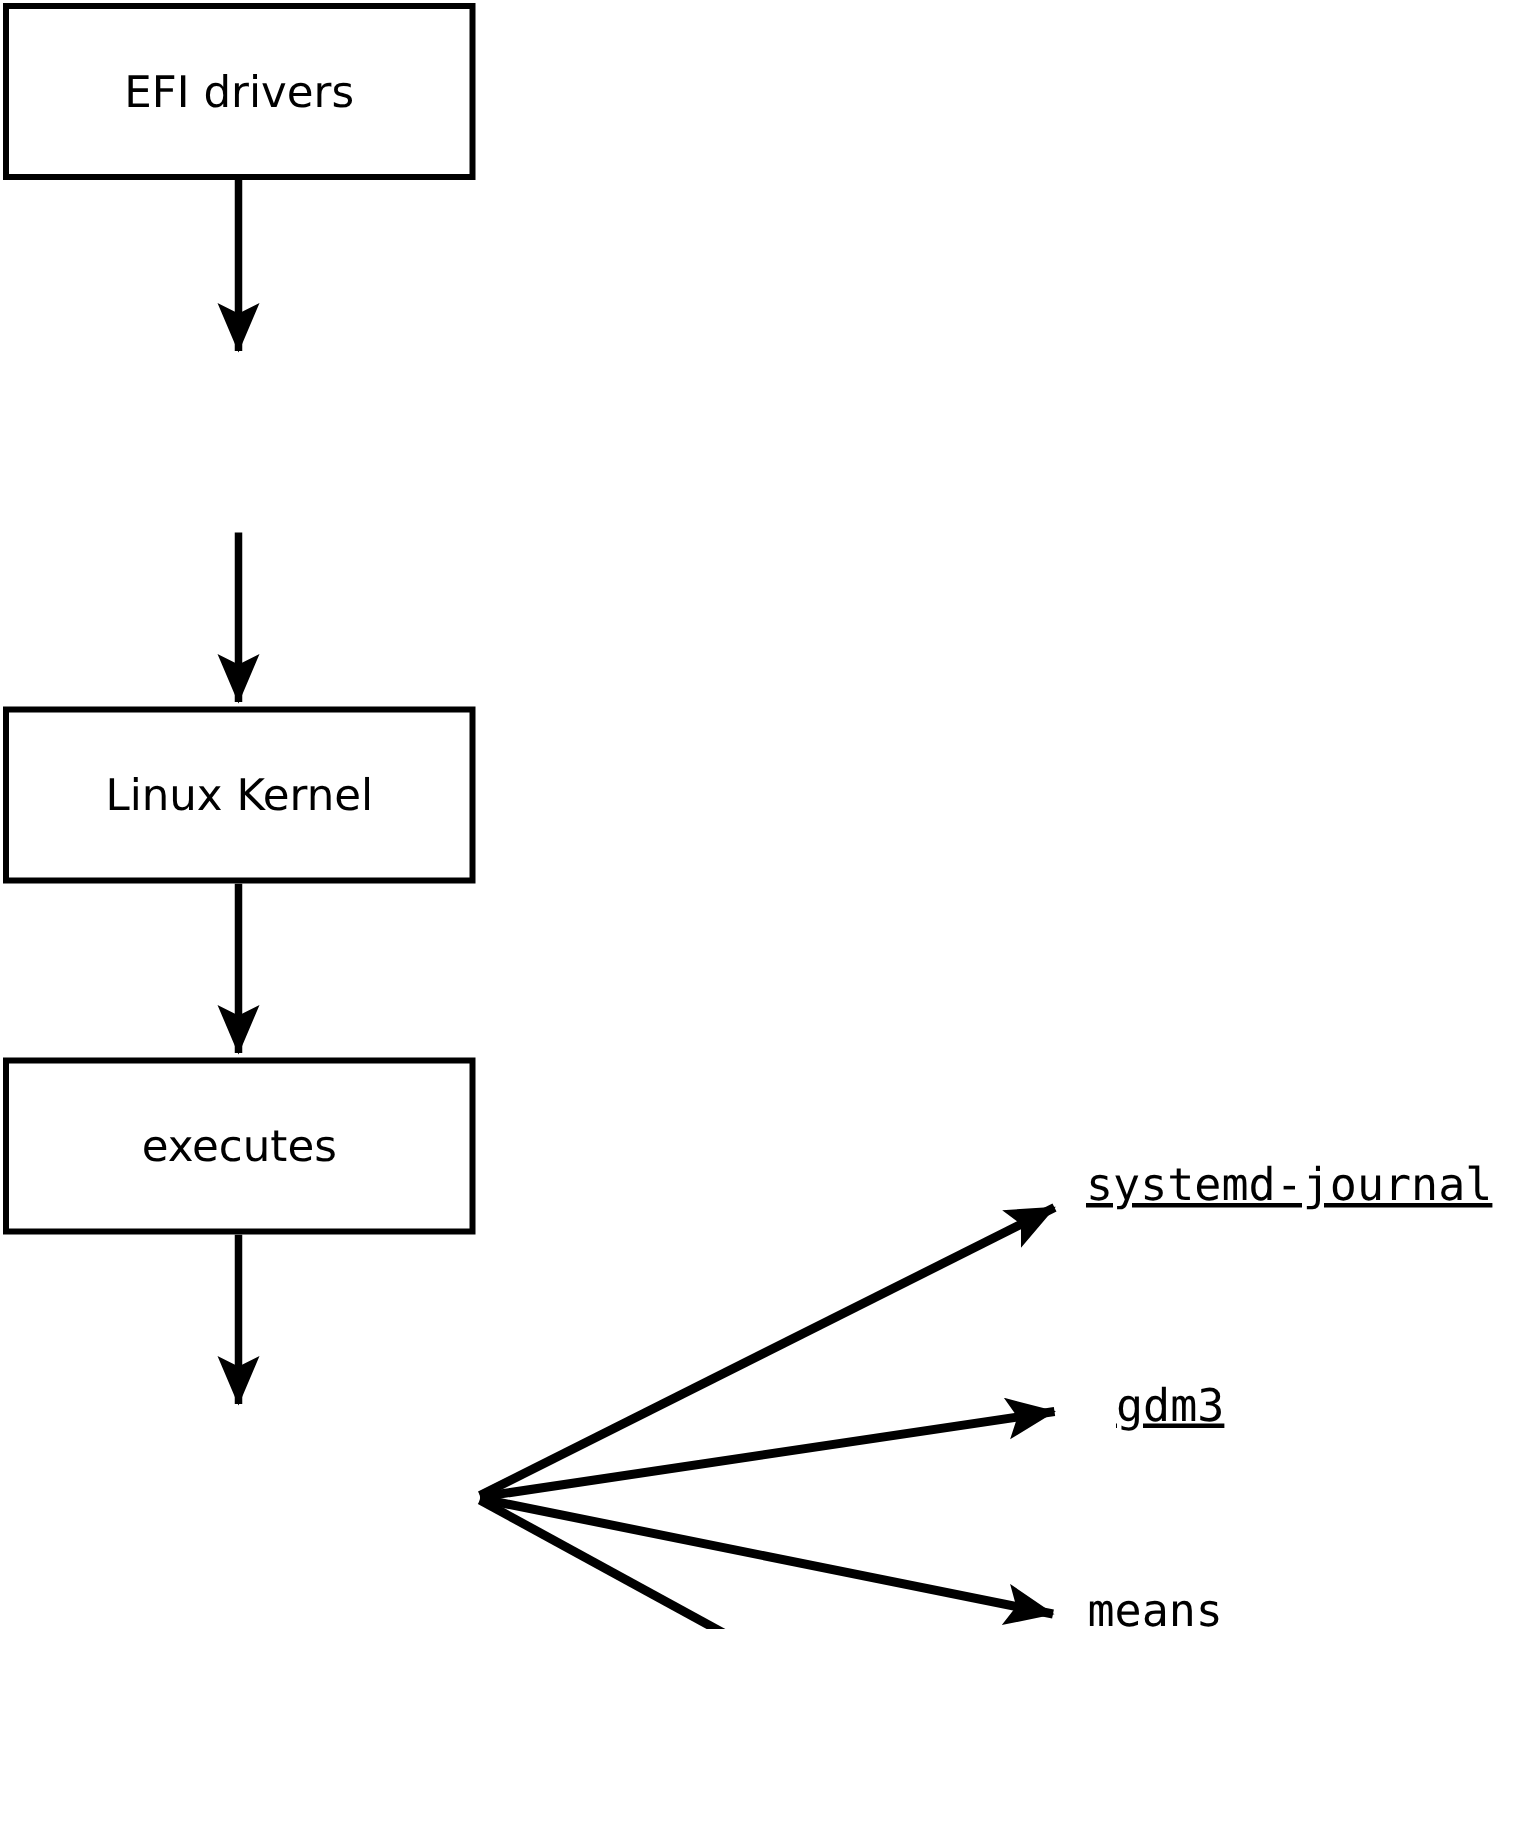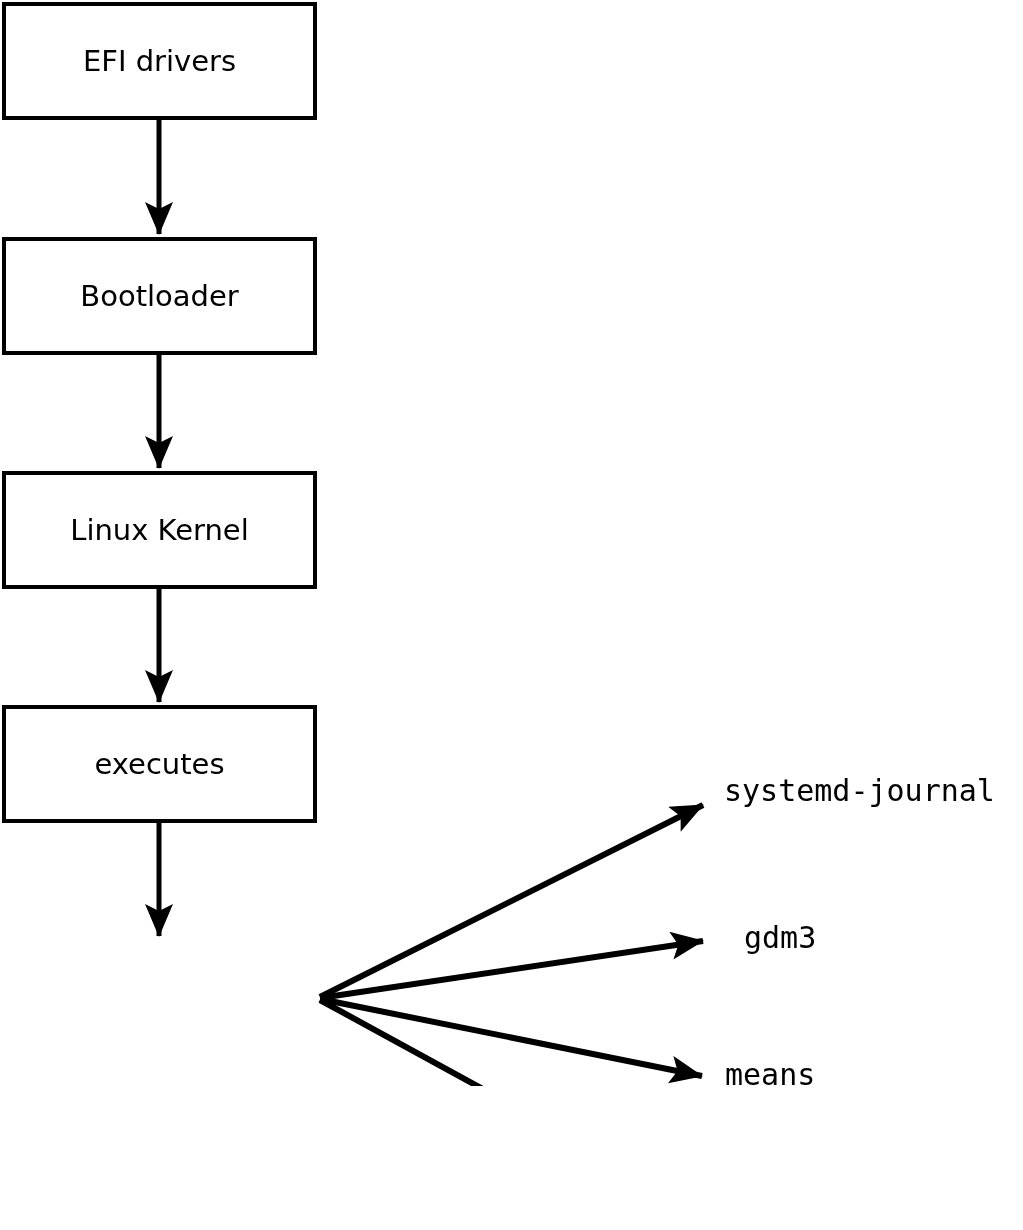--- a/index.html
+++ b/index.html
@@ -47,20 +47,21 @@
     font-size: 29px;
     line-height: 1.15;
     white-space: nowrap;
   }
   .spawn {
     position: absolute;
     font-family: "DejaVu Sans Mono", monospace;
     font-size: 30px;
     line-height: 1;
     white-space: nowrap;
+    text-decoration: underline;
   }
   .spawn.sans {
     font-family: "DejaVu Sans", sans-serif;
     font-size: 23px;
   }
 </style>
 </head>
 <body>
 
 <div class="canvas">
@@ -79,23 +80,20 @@
 
     <line x1="320" y1="997" x2="703" y2="805" stroke="#000000" stroke-width="6" marker-end="url(#ah)"></line>
     <line x1="320" y1="998" x2="703" y2="941" stroke="#000000" stroke-width="6" marker-end="url(#ah)"></line>
     <line x1="320" y1="999" x2="702" y2="1076" stroke="#000000" stroke-width="6" marker-end="url(#ah)"></line>
     <line x1="320" y1="1000" x2="706" y2="1211" stroke="#000000" stroke-width="6" marker-end="url(#ah)"></line>
   </svg>
 
   <div class="node" style="top:2px">
     <span>EFI drivers</span>
   </div>
-  <div class="node" style="top:237px">
-    <span>Bootloader</span>
-  </div>
   <div class="node" style="top:471px">
     <span>Linux Kernel</span>
   </div>
   <div class="node" style="top:705px">
     <span>executes</span>
   </div>
 
 
   <div class="spawn" style="left:724px; top:776px">systemd-journal</div>
   <div class="spawn" style="left:744px; top:923px">gdm3</div>

